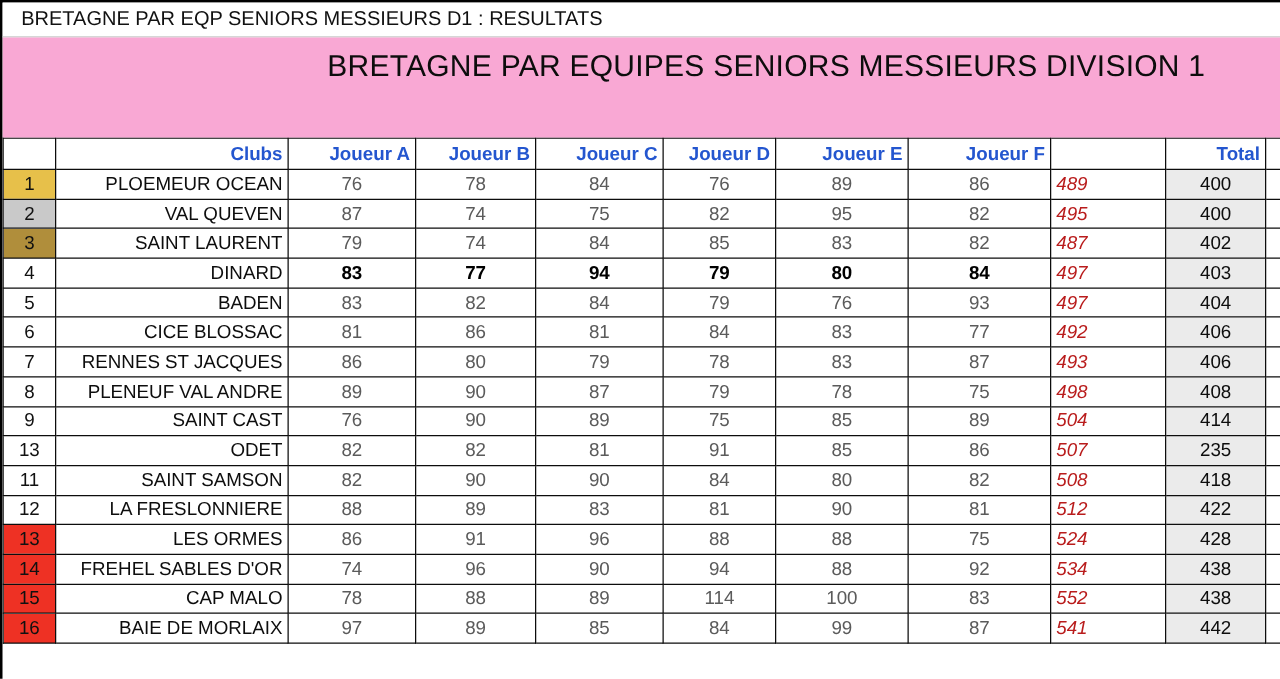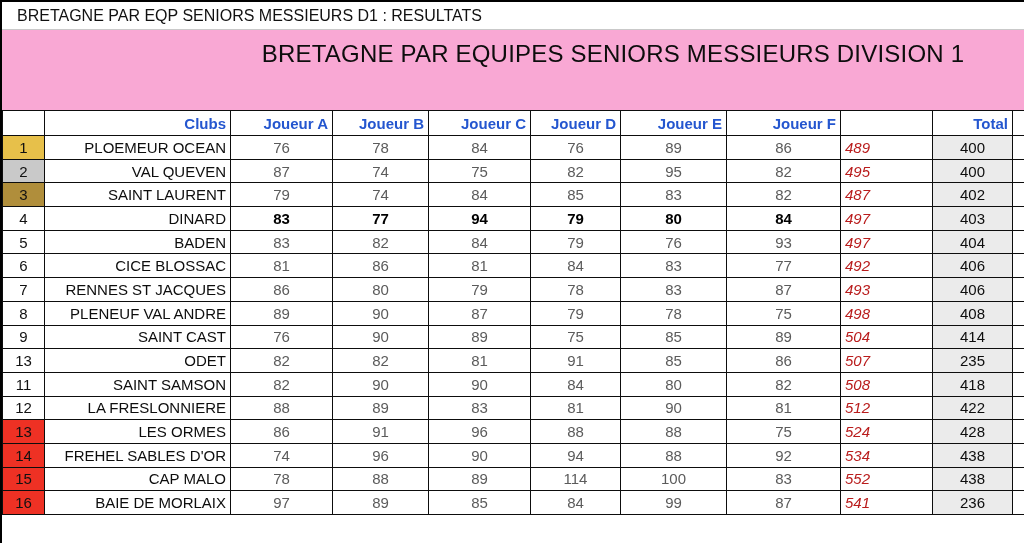--- a/index.html
+++ b/index.html
@@ -333,17 +333,17 @@
       <tr>
         <td class="cell-rank red">16</td>
         <td class="cell-club">BAIE DE MORLAIX</td>
         <td class="cell-score">97</td>
         <td class="cell-score">89</td>
         <td class="cell-score">85</td>
         <td class="cell-score">84</td>
         <td class="cell-score">99</td>
         <td class="cell-score">87</td>
         <td class="cell-sum">541</td>
-        <td class="cell-total">236</td>
+        <td class="cell-total">442</td>
         <td class="cell-extra"></td>
       </tr>
     </tbody>
 </table>
 
 </body></html>

